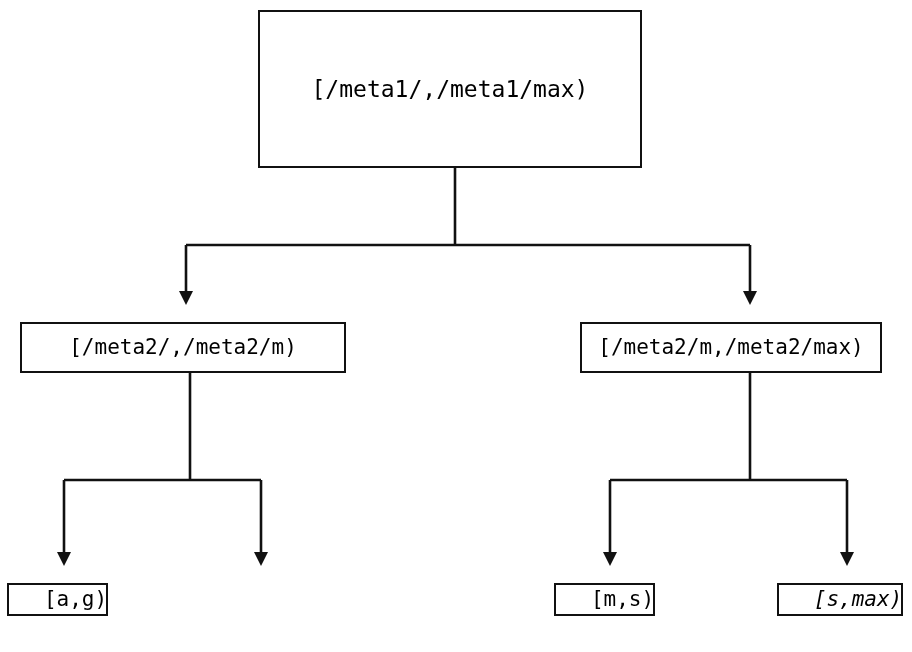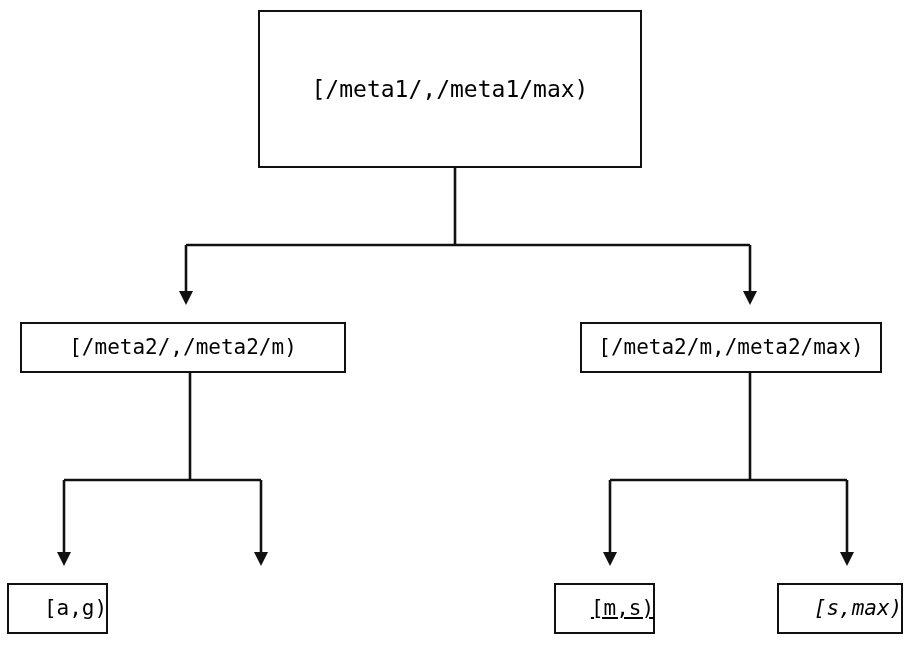--- a/index.html
+++ b/index.html
@@ -62,28 +62,28 @@
     width: 326px;
   }
   .node-mid-right {
     left: 580px;
     top: 322px;
     width: 302px;
   }
 
   .node-leaf {
     top: 583px;
-    height: 51px;
+    height: 33px;
     padding-left: 36px;
   }
   .node-leaf .node-label { font-size: 21px; }
 
   .node-leaf-ag   { left: 7px;   width: 101px; }
   .node-leaf-gm   { left: 206px; width: 101px; }
-  .node-leaf-ms   { left: 554px; width: 101px; text-decoration: underline; }
+  .node-leaf-ms   { left: 554px; width: 101px; }
   .node-leaf-smax { left: 777px; width: 126px; font-style: italic; }
 </style>
 </head>
 <body>
 
 <div id="diagram">
 
   <svg id="edge-layer" width="912" height="652" viewBox="0 0 912 652" xmlns="http://www.w3.org/2000/svg">
     <g fill="#111111" stroke="#111111" stroke-width="2.6" stroke-linecap="butt">
 

